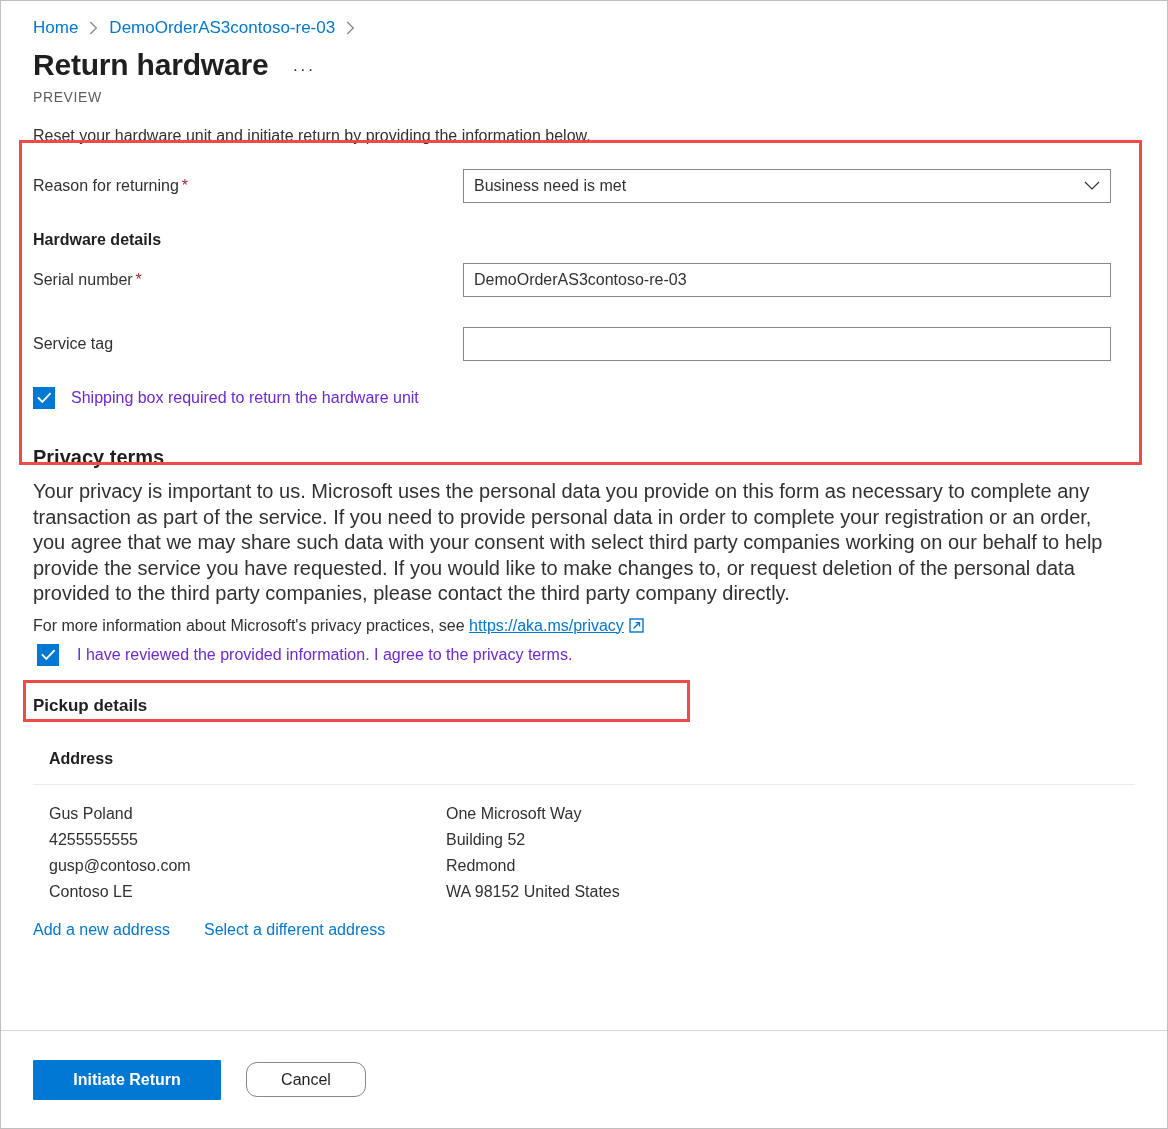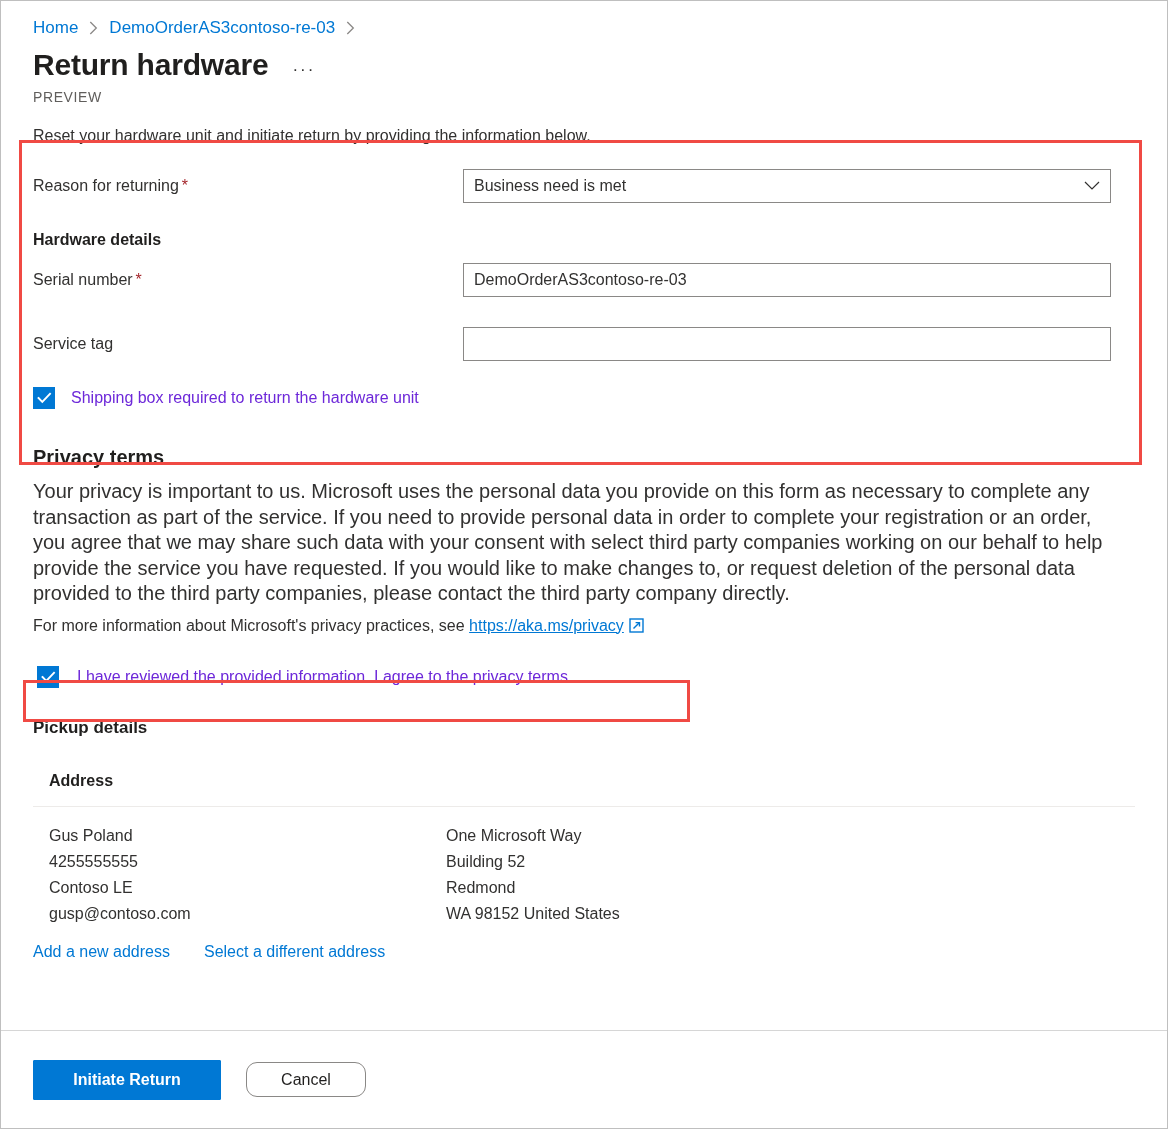--- a/index.html
+++ b/index.html
@@ -189,21 +189,20 @@
   .ext-icon {
     display: inline-block;
     vertical-align: -2px;
     margin-left: 5px;
     cursor: pointer;
   }
 
   .consent-row {
     display: flex;
     align-items: center;
-    margin-top: 22px;
     padding: 4px 6px 4px 4px;
     width: max-content;
   }
   .consent-row .check-label { margin-left: 18px; }
 
   
   .pickup-head {
     font-size: 17px;
     font-weight: 700;
     color: #201f1e;
@@ -407,22 +406,22 @@
       <div class="pickup-head">Pickup details</div>
 
       <div class="pickup-table">
         <div class="tbl-head">
           <div class="th">Address</div>
         </div>
         <div class="tbl-row">
           <div class="tbl-col-1">
             <div class="cell-line">Gus Poland</div>
             <div class="cell-line">4255555555</div>
+            <div class="cell-line">gusp@contoso.com</div>
             <div class="cell-line">Contoso LE</div>
-            <div class="cell-line">gusp@contoso.com</div>
           </div>
           <div>
             <div class="cell-line">One Microsoft Way</div>
             <div class="cell-line">Building 52</div>
             <div class="cell-line">Redmond</div>
             <div class="cell-line">WA 98152 United States</div>
           </div>
         </div>
       </div>
 

